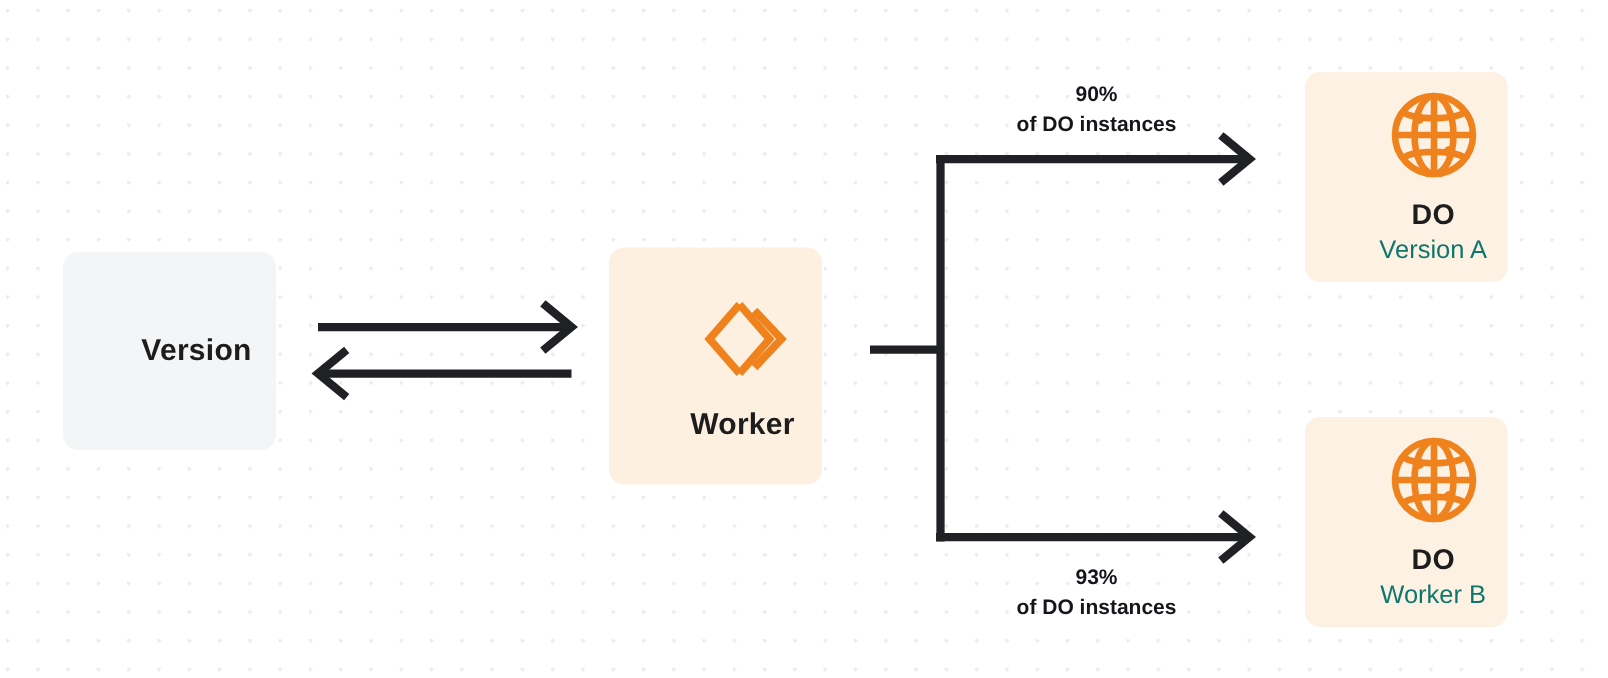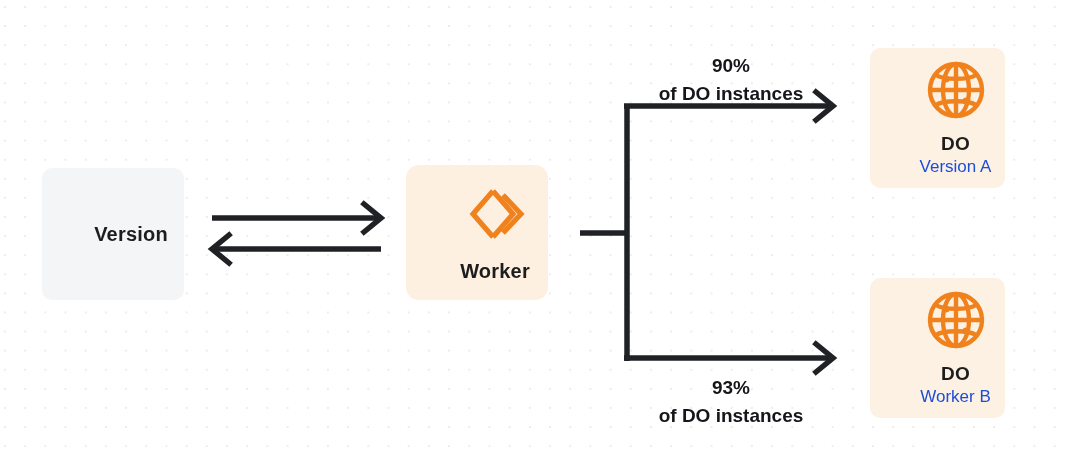--- a/index.html
+++ b/index.html
@@ -34,23 +34,22 @@
     left: 42px;
     top: 168px;
     width: 142px;
     height: 132px;
     background: #f4f5f7;
   }
   .node-worker {
     left: 406px;
     top: 165px;
     width: 142px;
-    height: 135px;
+    height: 158px;
     background: #fdf0e1;
-    border-radius: 13px;
   }
   .node-do-a {
     left: 870px;
     top: 48px;
     width: 135px;
     height: 140px;
     background: #fdf1e3;
   }
   .node-do-b {
     left: 870px;
@@ -76,21 +75,21 @@
   .node-title-do {
     font-size: 19px;
     font-weight: bold;
     color: #1d1d1d;
     margin-top: 12px;
     letter-spacing: 0.3px;
   }
   .node-sub-do {
     font-size: 17px;
     font-weight: normal;
-    color: #1d4ed8;
+    color: #0f766e;
     margin-top: 2px;
   }
 
   .icon-wrap {
     display: flex;
     align-items: center;
     justify-content: center;
     line-height: 0;
   }
 
@@ -102,21 +101,21 @@
     width: 1072px;
     height: 452px;
     pointer-events: none;
   }
 
   
   .edge-label {
     position: absolute;
     text-align: center;
     color: #14161a;
-    font-size: 19px;
+    font-size: 14px;
     font-weight: bold;
     line-height: 1.45;
     white-space: nowrap;
   }
   .edge-label-top {
     left: 628px;
     top: 52px;
     width: 206px;
   }
   .edge-label-bottom {

